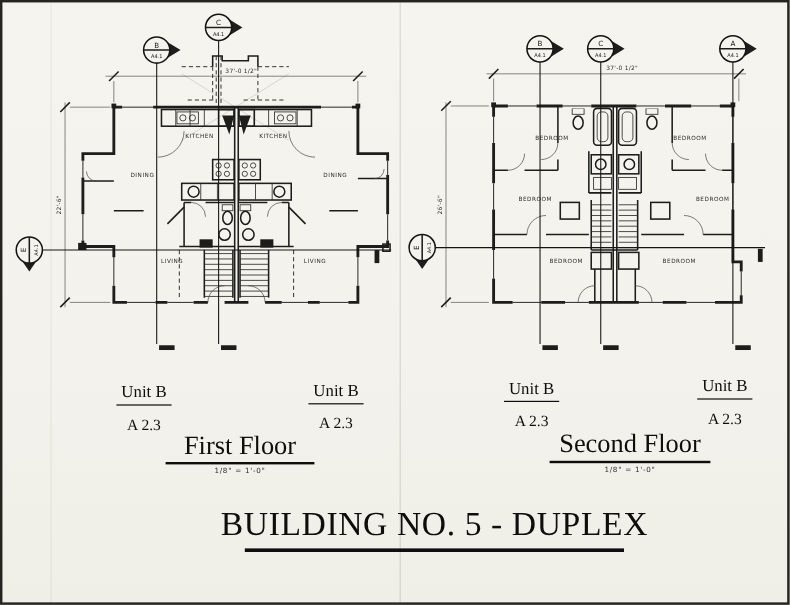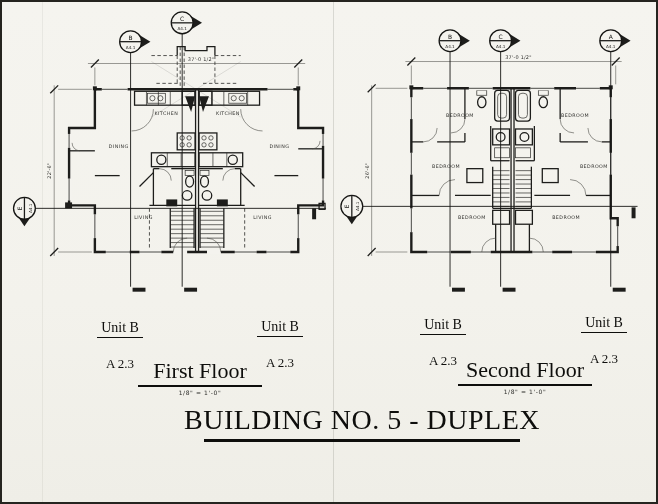--- a/index.html
+++ b/index.html
@@ -18,21 +18,21 @@
   svg .paperfill{fill:#f4f3ee;}
   svg .winbg{stroke:#f4f3ee;stroke-width:4.2;fill:none;}
   svg .win{stroke:#1d1d1b;stroke-width:0.8;fill:none;}
   svg .secline{stroke:#151513;stroke-width:0.9;fill:none;}
   svg .lbl{font-family:"DejaVu Sans",sans-serif;font-size:4.8px;fill:#2e2e2b;letter-spacing:.45px;text-anchor:middle;}
   svg .dim{font-family:"DejaVu Sans",sans-serif;font-size:5px;fill:#2e2e2b;letter-spacing:.2px;text-anchor:middle;}
   svg .mkL{font-family:"DejaVu Sans",sans-serif;font-size:6px;fill:#151513;text-anchor:middle;}
   svg .mkS{font-family:"DejaVu Sans",sans-serif;font-size:4.2px;fill:#151513;text-anchor:middle;}
   .serif{position:absolute;font-family:"Liberation Serif",serif;color:#0e0e0c;text-align:center;}
   .unit-label .unit-name{display:inline-block;font-size:14px;border-bottom:1.6px solid #0e0e0c;padding:0 4px 1px;}
-  .unit-label .unit-ref{font-size:13px;margin-top:18px;}
+  .unit-label .unit-ref{font-size:13px;margin-top:8px;}
   .floor-title .ft-text{font-size:22px;}
   .floor-title .ft-line{height:2px;background:#0e0e0c;margin:1px 8px 2px;}
   .floor-title .ft-scale{font-family:"DejaVu Sans",sans-serif;font-size:6px;letter-spacing:.6px;color:#2e2e2b;}
   .main-title .mt-text{font-size:28px;letter-spacing:.5px;}
   .main-title .mt-line{height:3px;background:#0e0e0c;margin:3px 24px 0;}
 </style>
 </head>
 <body>
 
 <div class="sheet">
@@ -474,17 +474,17 @@
     <div class="ft-text">Second Floor</div>
     <div class="ft-line"></div>
     <div class="ft-scale">1/8" = 1'-0"</div>
   </div>
   <div class="serif floor-title" style="left:128px;top:356px;width:140px">
     <div class="ft-text">First Floor</div>
     <div class="ft-line"></div>
     <div class="ft-scale">1/8" = 1'-0"</div>
   </div>
 
-  <div class="serif main-title" style="left:178px;top:402px;width:364px">
+  <div class="serif main-title" style="left:178px;top:420px;width:364px">
     <div class="mt-text">BUILDING NO. 5 - DUPLEX</div>
     <div class="mt-line"></div>
   </div>
 </div>
 
 </body></html>

